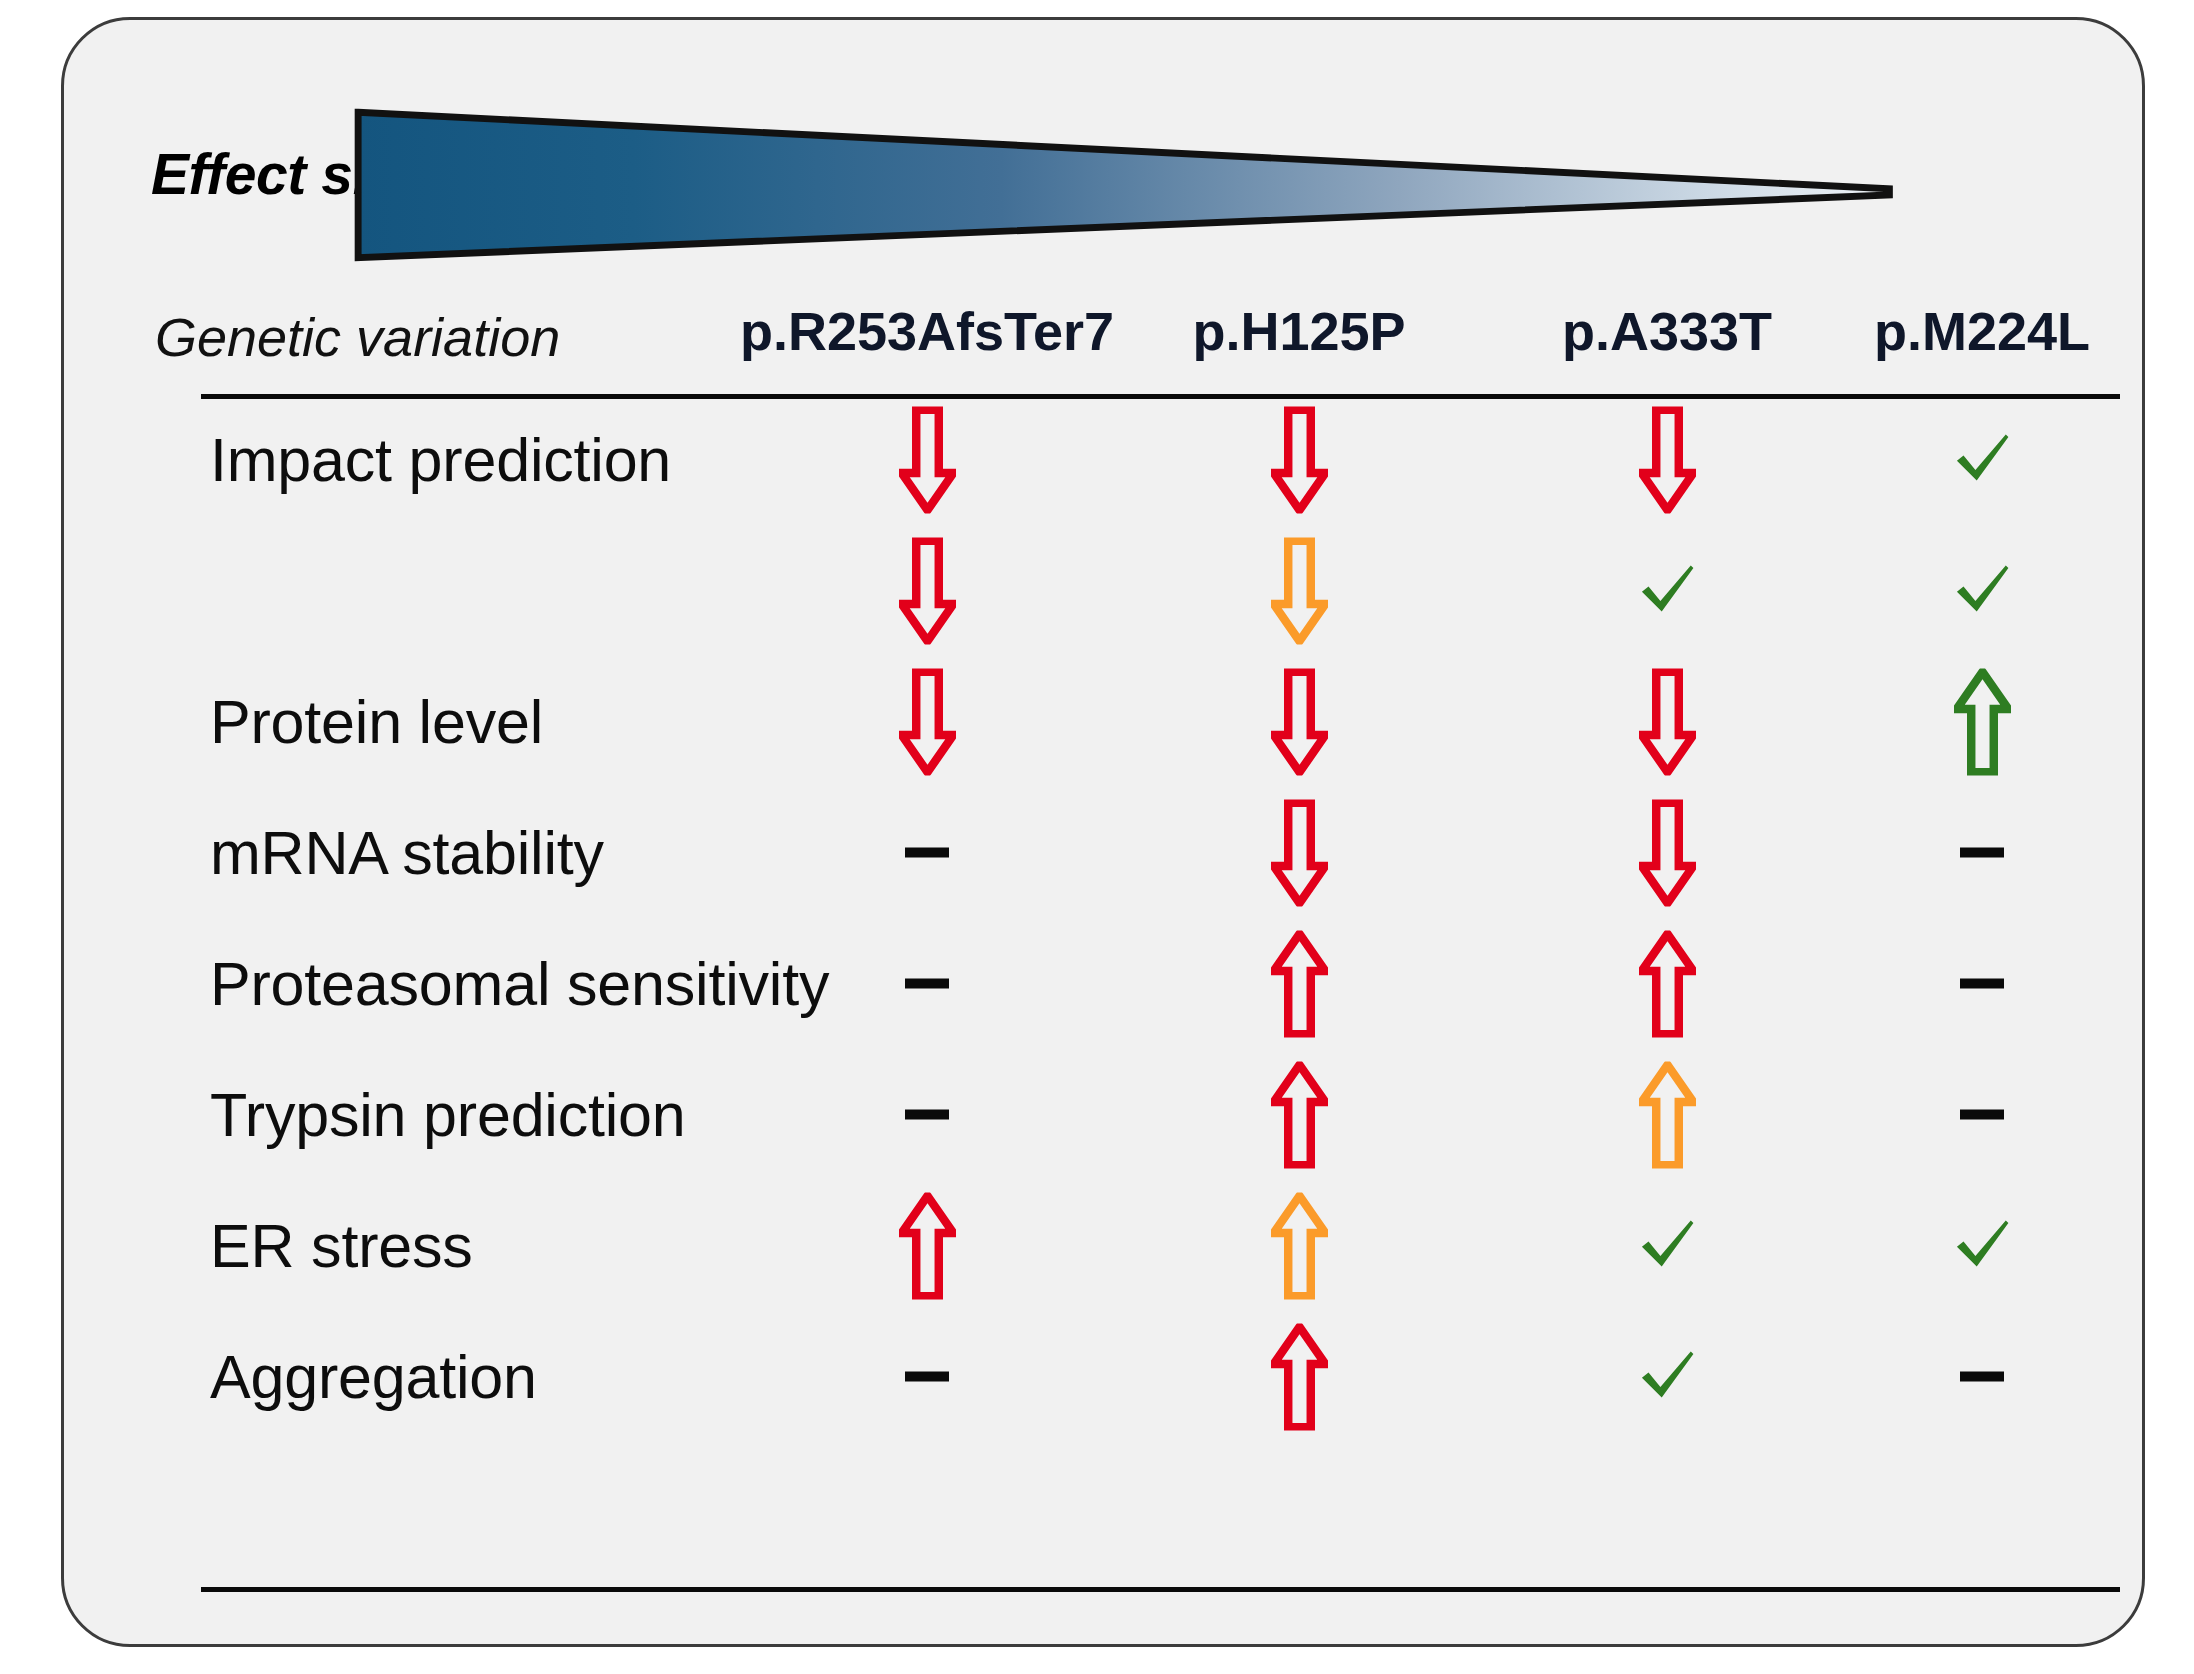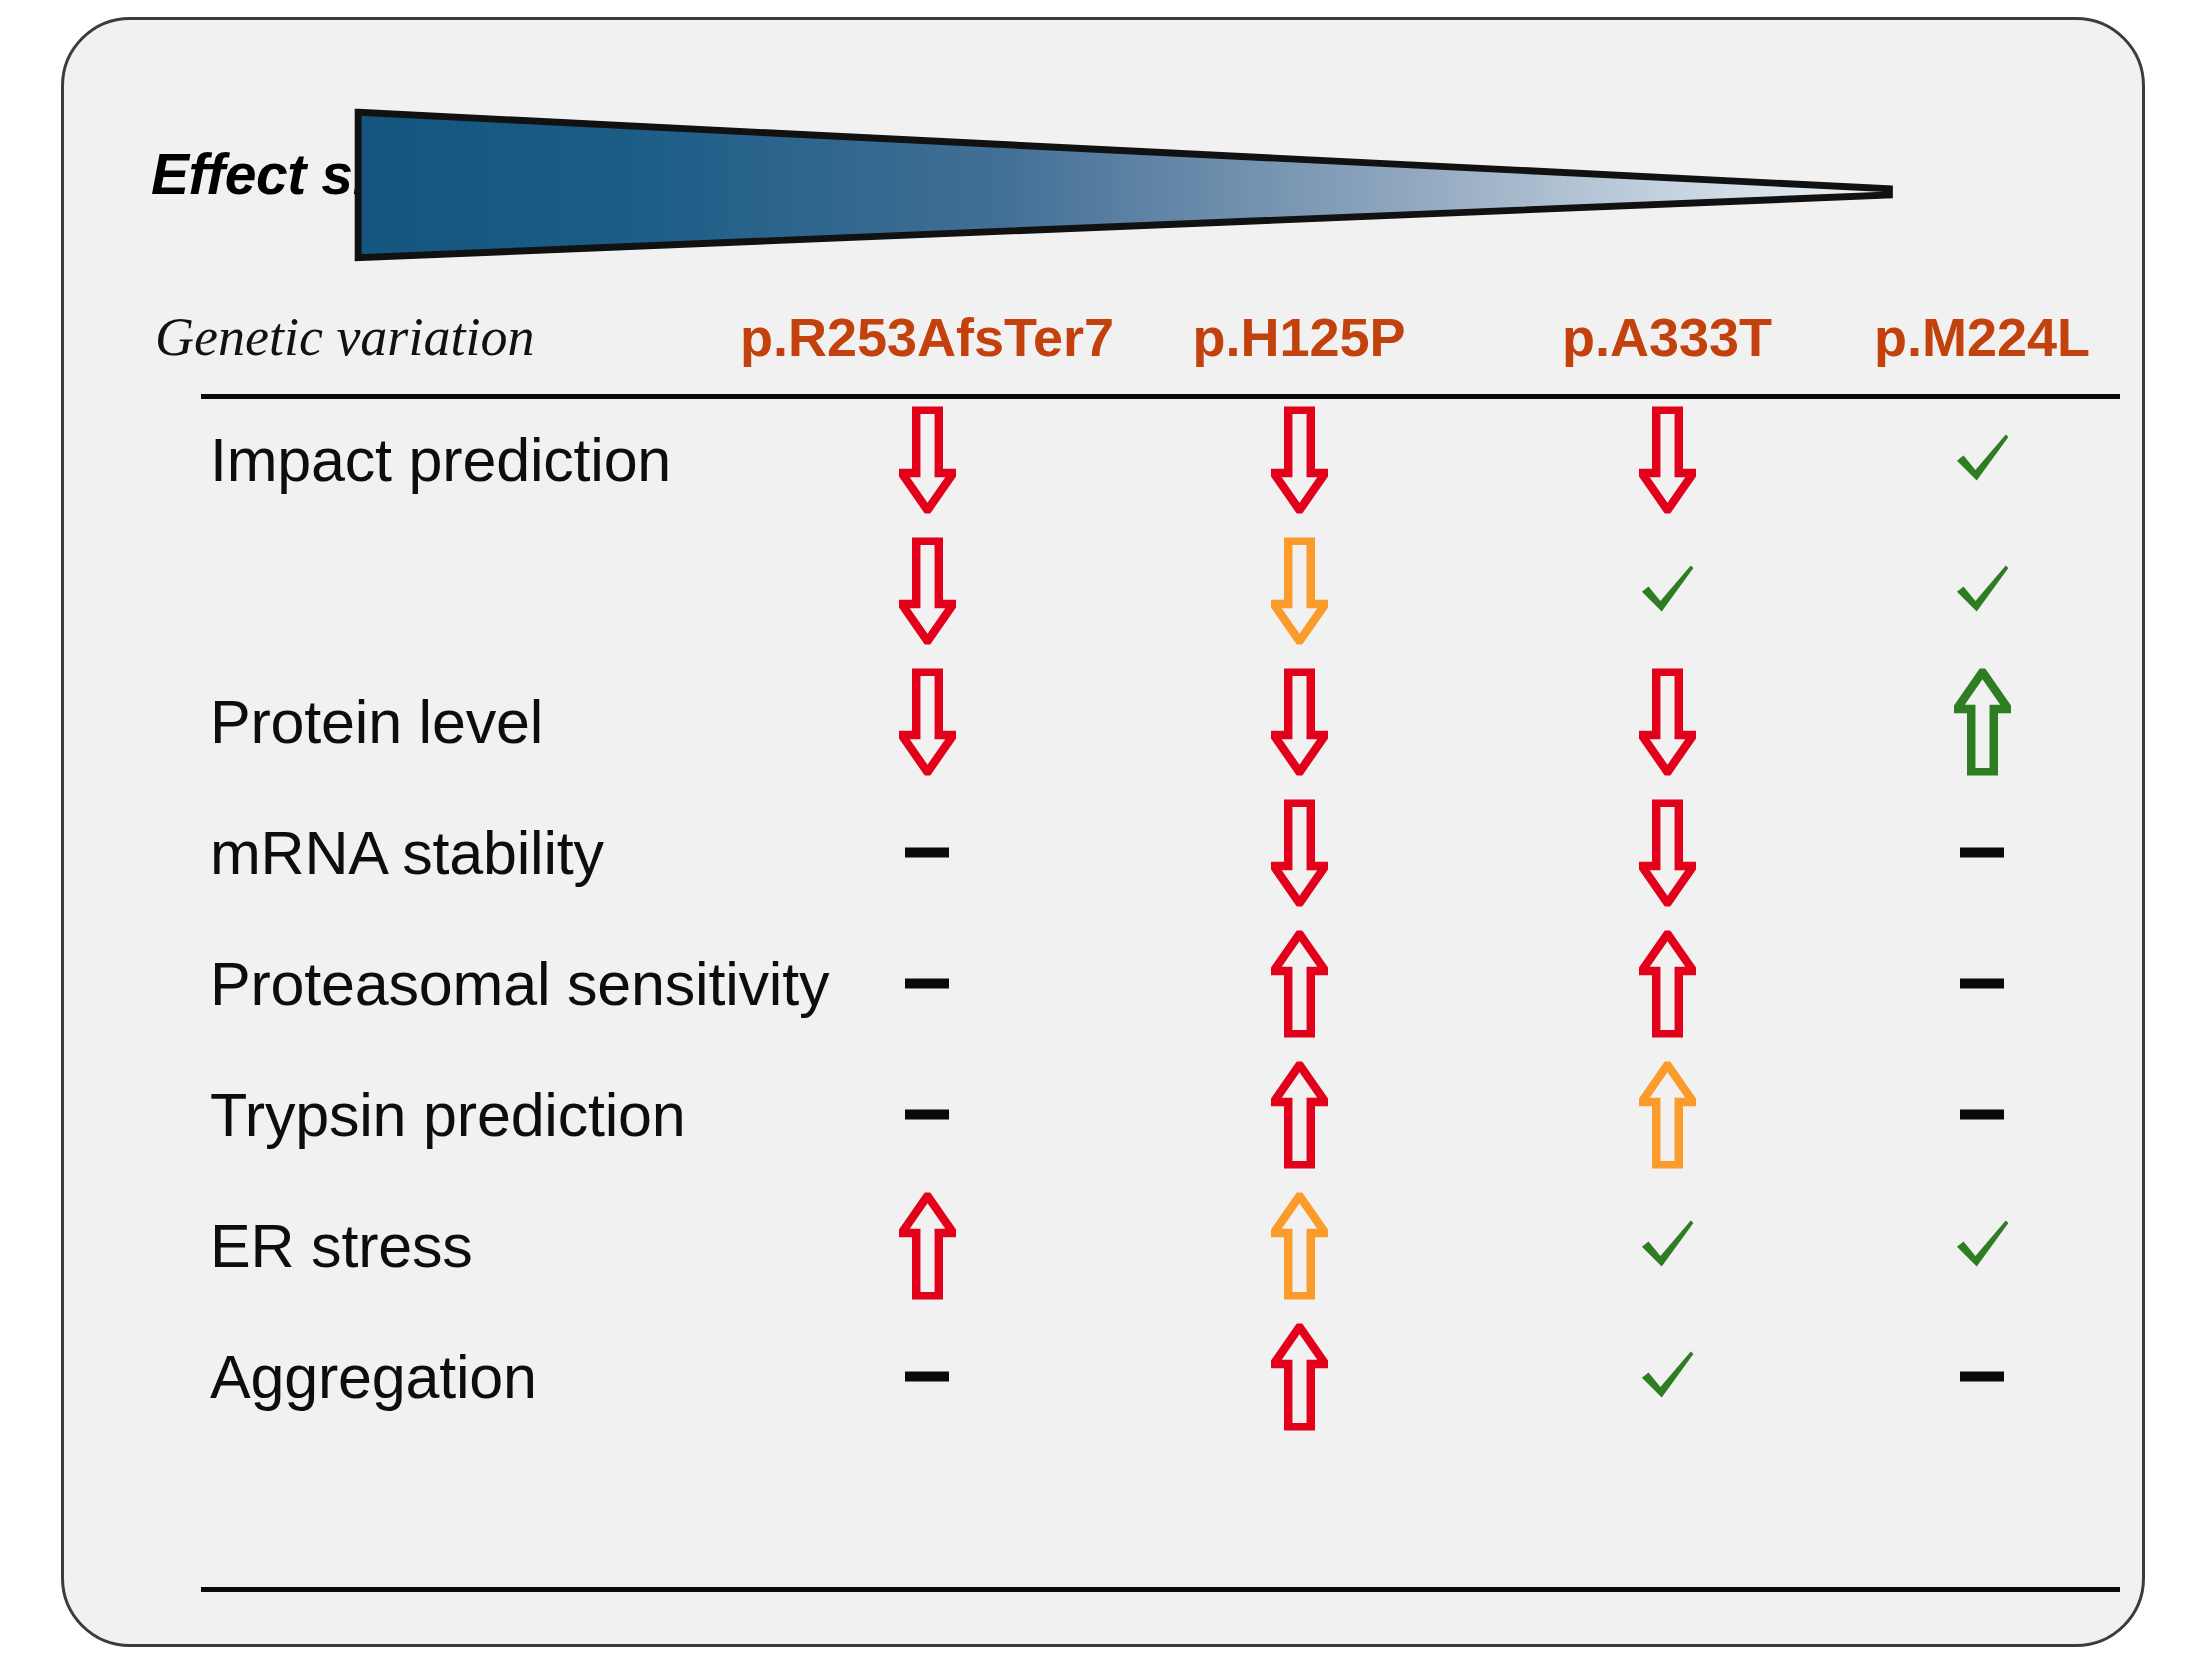--- a/index.html
+++ b/index.html
@@ -66,28 +66,27 @@
     height: 100px;
   }
   .genetic-variation {
     position: absolute;
     left: 91px;
     top: 14px;
     font-size: 54px;
     font-style: italic;
     color: #111111;
     white-space: nowrap;
-    font-family: Liberation Serif, serif;
   }
   .colhead {
     position: absolute;
-    top: 14px;
+    top: 8px;
     font-size: 54px;
     font-weight: bold;
-    color: #c2410c;
+    color: #0f172a;
     white-space: nowrap;
     transform: translateX(-50%);
   }
 
   
   .rule {
     position: absolute;
     left: 137px;
     width: 1919px;
     height: 5.4px;

